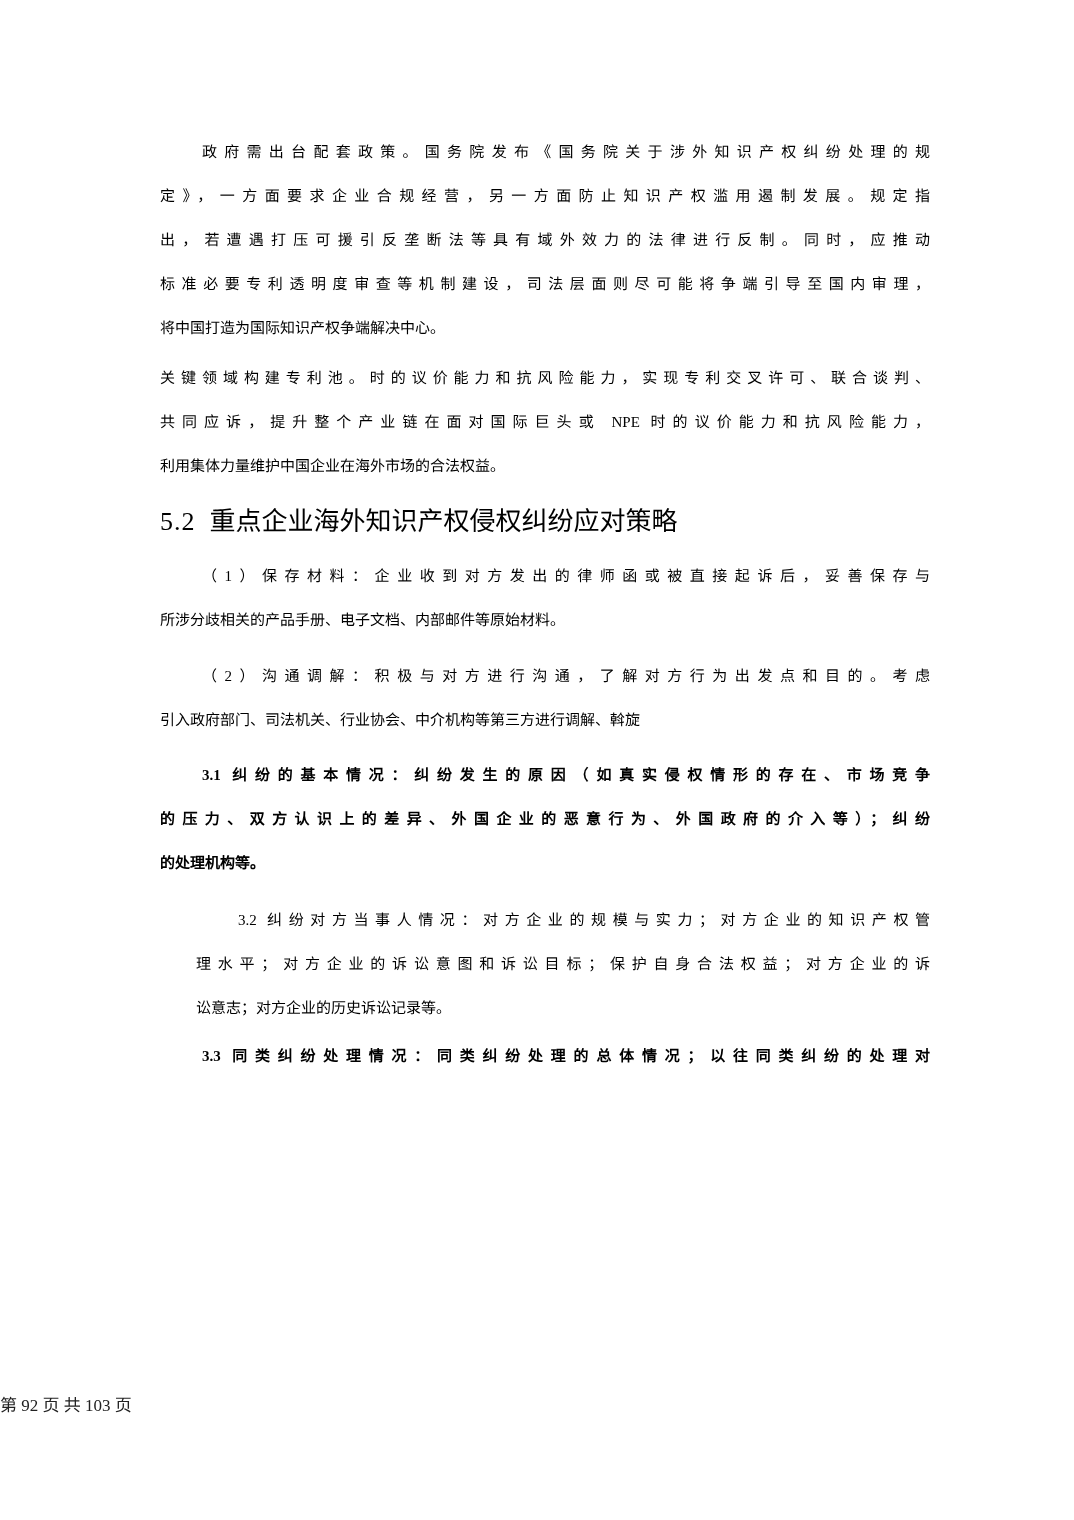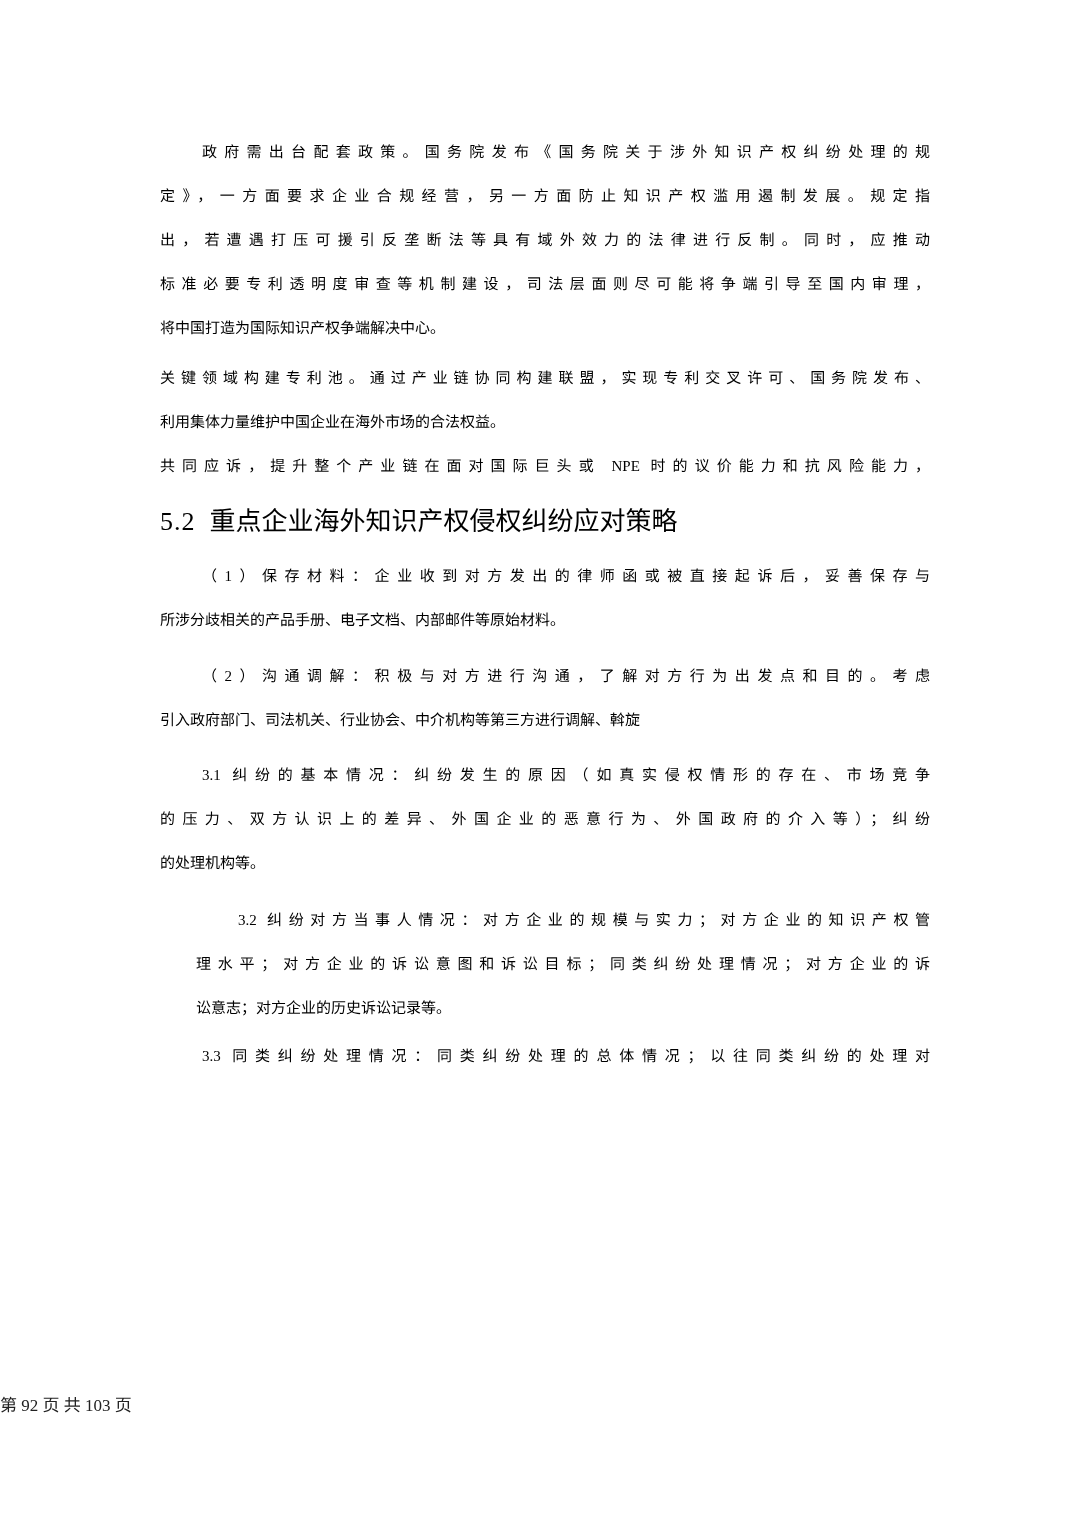--- a/index.html
+++ b/index.html
@@ -34,24 +34,24 @@
     overflow: hidden;
     text-align: justify;
   }
   .jl { text-align-last: justify; }
   .first { text-indent: 42px; }
   .last { text-align-last: auto; }
 
   .mt6  { margin-top: 6px; }
   .mt8  { margin-top: 8px; }
   .mt10 { margin-top: 10px; }
-  .mt11 { margin-top: 11px; }
+  .mt11 { margin-top: 11px; font-weight: bold; }
   .mt12 { margin-top: 12px; }
   .mt13 { margin-top: 13px; margin-left: 36px; }
-  .mt4  { margin-top: 4px; }
+  .mt4  { margin-top: 4px; font-weight: bold; }
   .mt20 { margin-top: 20px; }
 
   .heading {
     margin: 12px 0 0 0;
     font-size: 26px;
     font-weight: normal;
     line-height: 44px;
     height: 44px;
     white-space: nowrap;
   }
@@ -76,23 +76,23 @@
 
     <div class="para">
       <div class="ln first jl">政府需出台配套政策。国务院发布《国务院关于涉外知识产权纠纷处理的规</div>
       <div class="ln jl">定》，一方面要求企业合规经营，另一方面防止知识产权滥用遏制发展。规定指</div>
       <div class="ln jl">出，若遭遇打压可援引反垄断法等具有域外效力的法律进行反制。同时，应推动</div>
       <div class="ln jl">标准必要专利透明度审查等机制建设，司法层面则尽可能将争端引导至国内审理，</div>
       <div class="ln last">将中国打造为国际知识产权争端解决中心。</div>
     </div>
 
     <div class="para mt6">
-      <div class="ln jl">关键领域构建专利池。通过产业链协同构建联盟，实现专利交叉许可、国务院发布、</div>
+      <div class="ln jl">关键领域构建专利池。时的议价能力和抗风险能力，实现专利交叉许可、联合谈判、</div>
+      <div class="ln jl">共同应诉，提升整个产业链在面对国际巨头或 NPE 时的议价能力和抗风险能力，</div>
       <div class="ln last">利用集体力量维护中国企业在海外市场的合法权益。</div>
-      <div class="ln jl">共同应诉，提升整个产业链在面对国际巨头或 NPE 时的议价能力和抗风险能力，</div>
     </div>
 
     <h2 class="heading">
       <span class="hnum">5.2</span><span>重点企业海外知识产权侵权纠纷应对策略</span>
     </h2>
 
 
     <div class="para mt10">
       <div class="ln first jl">（1）保存材料：企业收到对方发出的律师函或被直接起诉后，妥善保存与</div>
       <div class="ln last">所涉分歧相关的产品手册、电子文档、内部邮件等原始材料。</div>
@@ -105,21 +105,21 @@
 
 
     <div class="para mt11">
       <div class="ln first jl">3.1 纠纷的基本情况：纠纷发生的原因（如真实侵权情形的存在、市场竞争</div>
       <div class="ln jl">的压力、双方认识上的差异、外国企业的恶意行为、外国政府的介入等）；纠纷</div>
       <div class="ln last">的处理机构等。</div>
     </div>
 
     <div class="para mt13">
       <div class="ln first jl">3.2 纠纷对方当事人情况：对方企业的规模与实力；对方企业的知识产权管</div>
-      <div class="ln jl">理水平；对方企业的诉讼意图和诉讼目标；同类纠纷处理情况；对方企业的诉</div>
+      <div class="ln jl">理水平；对方企业的诉讼意图和诉讼目标；保护自身合法权益；对方企业的诉</div>
       <div class="ln last">讼意志；对方企业的历史诉讼记录等。</div>
     </div>
 
     <div class="para mt4">
       <div class="ln first jl">3.3 同类纠纷处理情况：同类纠纷处理的总体情况；以往同类纠纷的处理对</div>
     </div>
 
   </div>
 
   <div class="footer">

